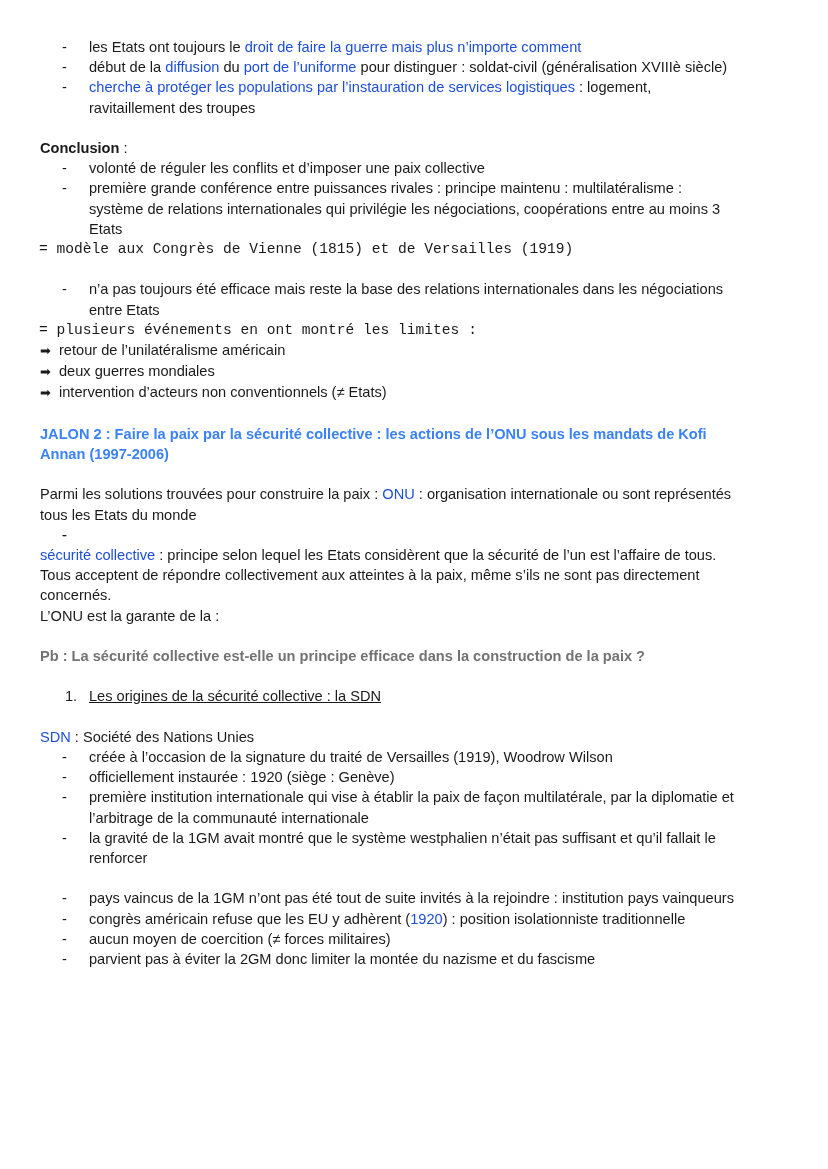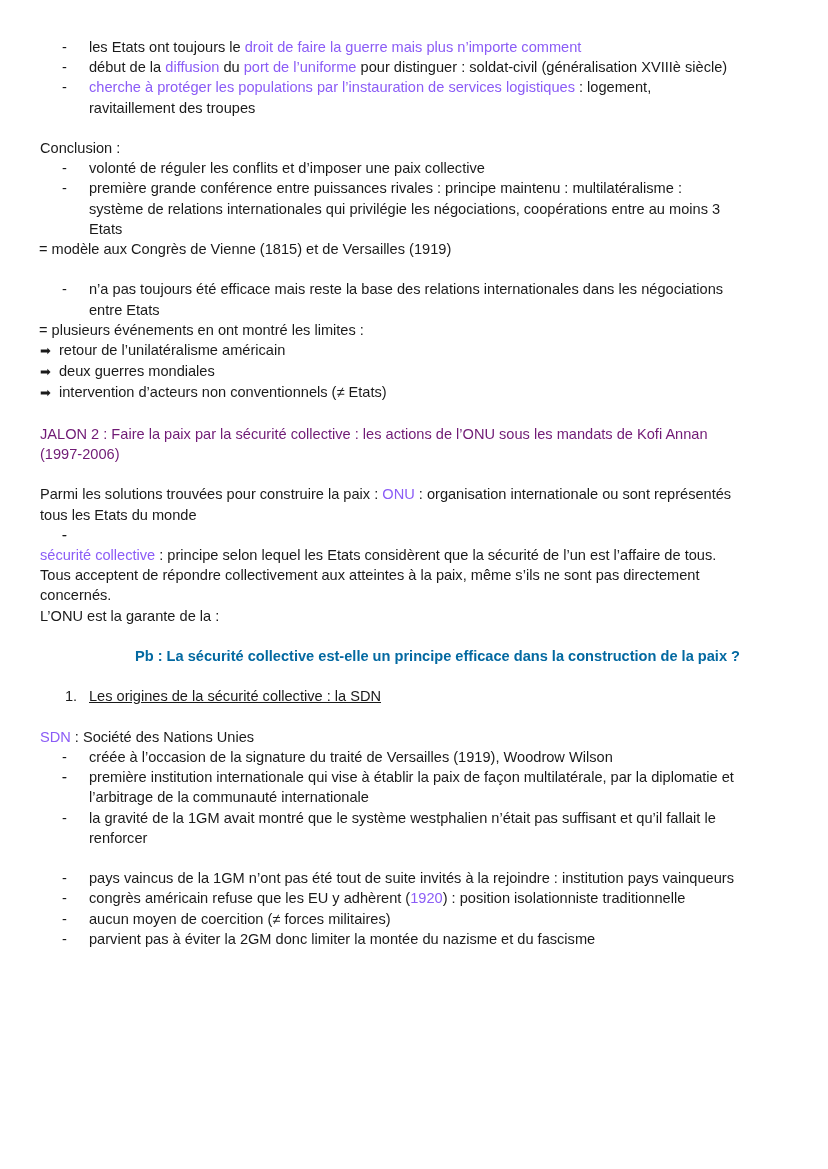--- a/index.html
+++ b/index.html
@@ -6,29 +6,29 @@
   body {
     width: 828px; height: 1169px; overflow: hidden;
     font-family: "Liberation Sans", sans-serif;
     font-size: 14.6px; color: #1a1a1a; line-height: 20.2px;
   }
   .page { position: relative; padding: 37px 0 0 40px; width: 700px; }
   .p { margin: 0; }
   .blank { height: 20.2px; }
   .bl { position: relative; padding-left: 49px; margin: 0; }
   .bl .dash { position: absolute; left: 22px; top: 0; }
-  .blue { color: #8b5cf6; text-align: center; }
-  .b { font-weight: normal; }
+  .blue { color: #1d4ed8; text-align: center; }
+  .b { font-weight: bold; }
   .u { text-decoration: underline; }
-  .purple { color: #701a75; font-weight: normal; }
-  .lightblue { color: #0369a1; font-weight: bold; text-align: right; }
+  .purple { color: #3b82f6; font-weight: bold; }
+  .lightblue { color: #737373; font-weight: bold; }
   .arrow { display: inline-block; width: 19px; font-size: 13px; }
   .num { position: relative; padding-left: 49px; margin: 0; }
   .num .n { position: absolute; left: 25px; top: 0; }
-  .eq { margin-left: -1px; }
+  .eq { margin-left: -1px; font-family: Liberation Mono, monospace; }
 </style>
 </head>
 <body>
 
 <div class="page">
 
   <div>
     <p class="bl"><span class="dash">-</span><span>les Etats ont toujours le </span><span class="blue">droit de faire la guerre mais plus n’importe comment</span></p>
     <p class="bl"><span class="dash">-</span><span>début de la </span><span class="blue">diffusion</span><span> du </span><span class="blue">port de l’uniforme</span><span> pour distinguer : soldat-civil (généralisation XVIIIè siècle)</span></p>
     <p class="bl"><span class="dash">-</span><span class="blue">cherche à protéger les populations par l’instauration de services logistiques</span><span> : logement, ravitaillement des troupes</span></p>
@@ -69,21 +69,21 @@
   <p class="p lightblue">Pb : La sécurité collective est-elle un principe efficace dans la construction de la paix ?</p>
 
   <div class="blank"></div>
 
   <p class="num"><span class="n">1.</span><span class="u">Les origines de la sécurité collective : la SDN</span></p>
 
   <div class="blank"></div>
 
   <p class="p"><span class="blue">SDN</span><span> : Société des Nations Unies</span></p>
   <p class="bl"><span class="dash">-</span><span>créée à l’occasion de la signature du traité de Versailles (1919), Woodrow Wilson</span></p>
-  <p class="bl"><span class="dash">-</span></p>
+  <p class="bl"><span class="dash">-</span><span>officiellement instaurée : 1920 (siège : Genève)</span></p>
   <p class="bl"><span class="dash">-</span><span>première institution internationale qui vise à établir la paix de façon multilatérale, par la diplomatie et l’arbitrage de la communauté internationale</span></p>
 
   <p class="bl"><span class="dash">-</span><span>la gravité de la 1GM avait montré que le système westphalien n’était pas suffisant et qu’il fallait le renforcer</span></p>
 
   <div class="blank"></div>
 
   <p class="bl"><span class="dash">-</span><span>pays vaincus de la 1GM n’ont pas été tout de suite invités à la rejoindre : institution pays vainqueurs</span></p>
   <p class="bl"><span class="dash">-</span><span>congrès américain refuse que les EU y adhèrent (</span><span class="blue">1920</span><span>) : position isolationniste traditionnelle</span></p>
   <p class="bl"><span class="dash">-</span><span>aucun moyen de coercition (≠ forces militaires)</span></p>
   <p class="bl"><span class="dash">-</span><span>parvient pas à éviter la 2GM donc limiter la montée du nazisme et du fascisme</span></p>

